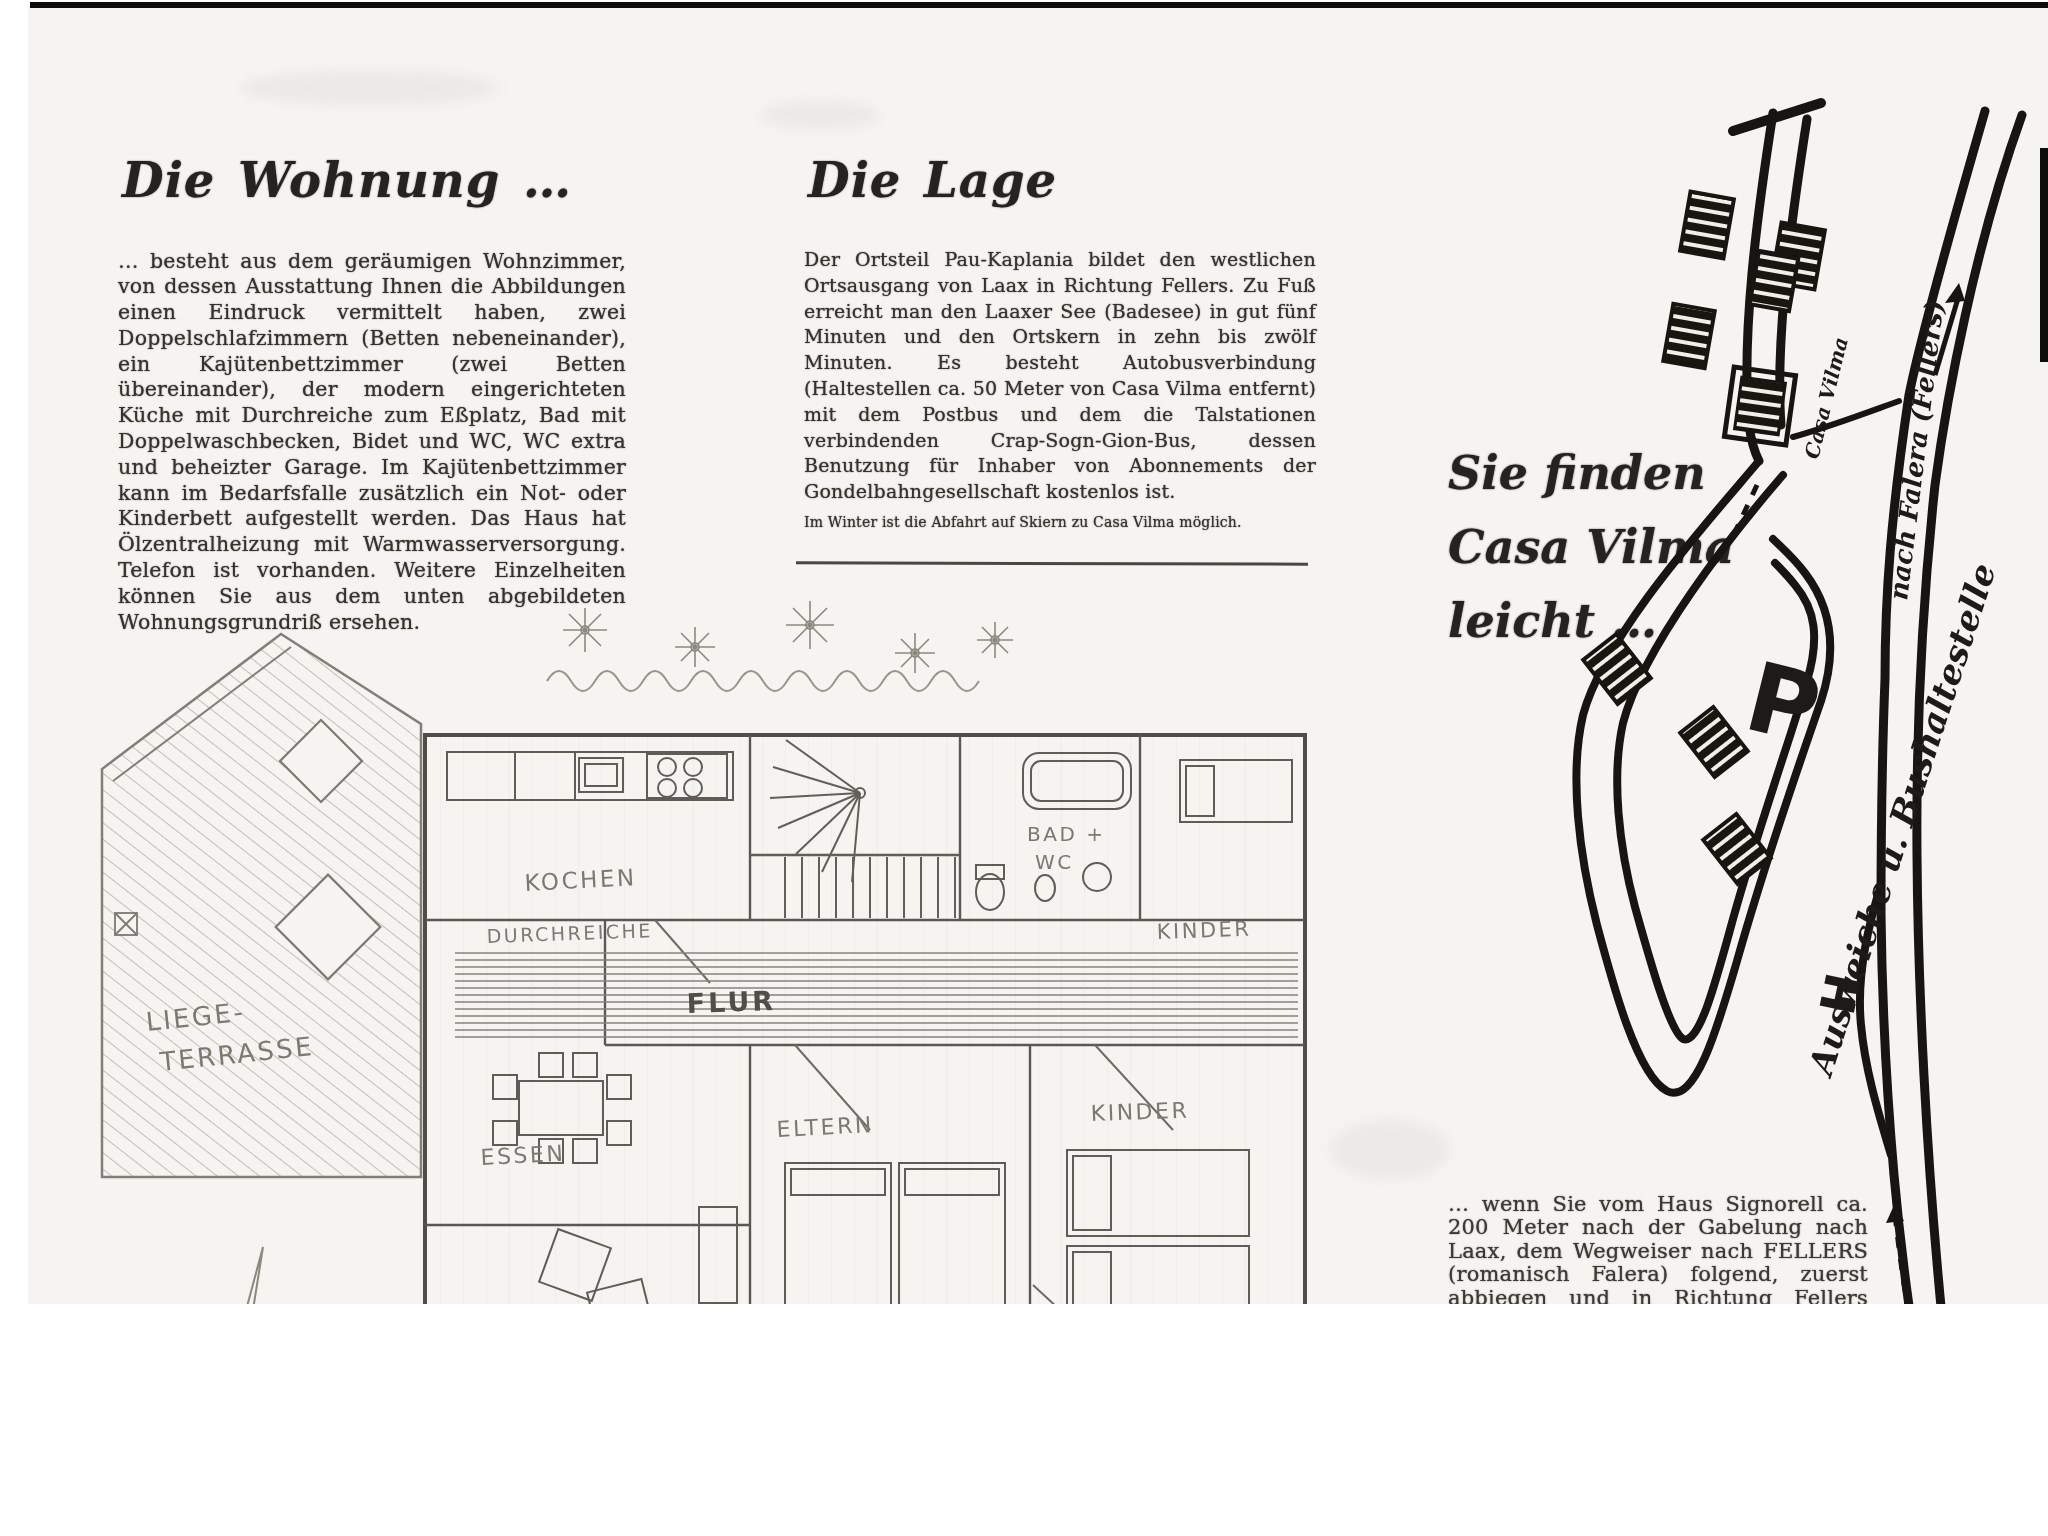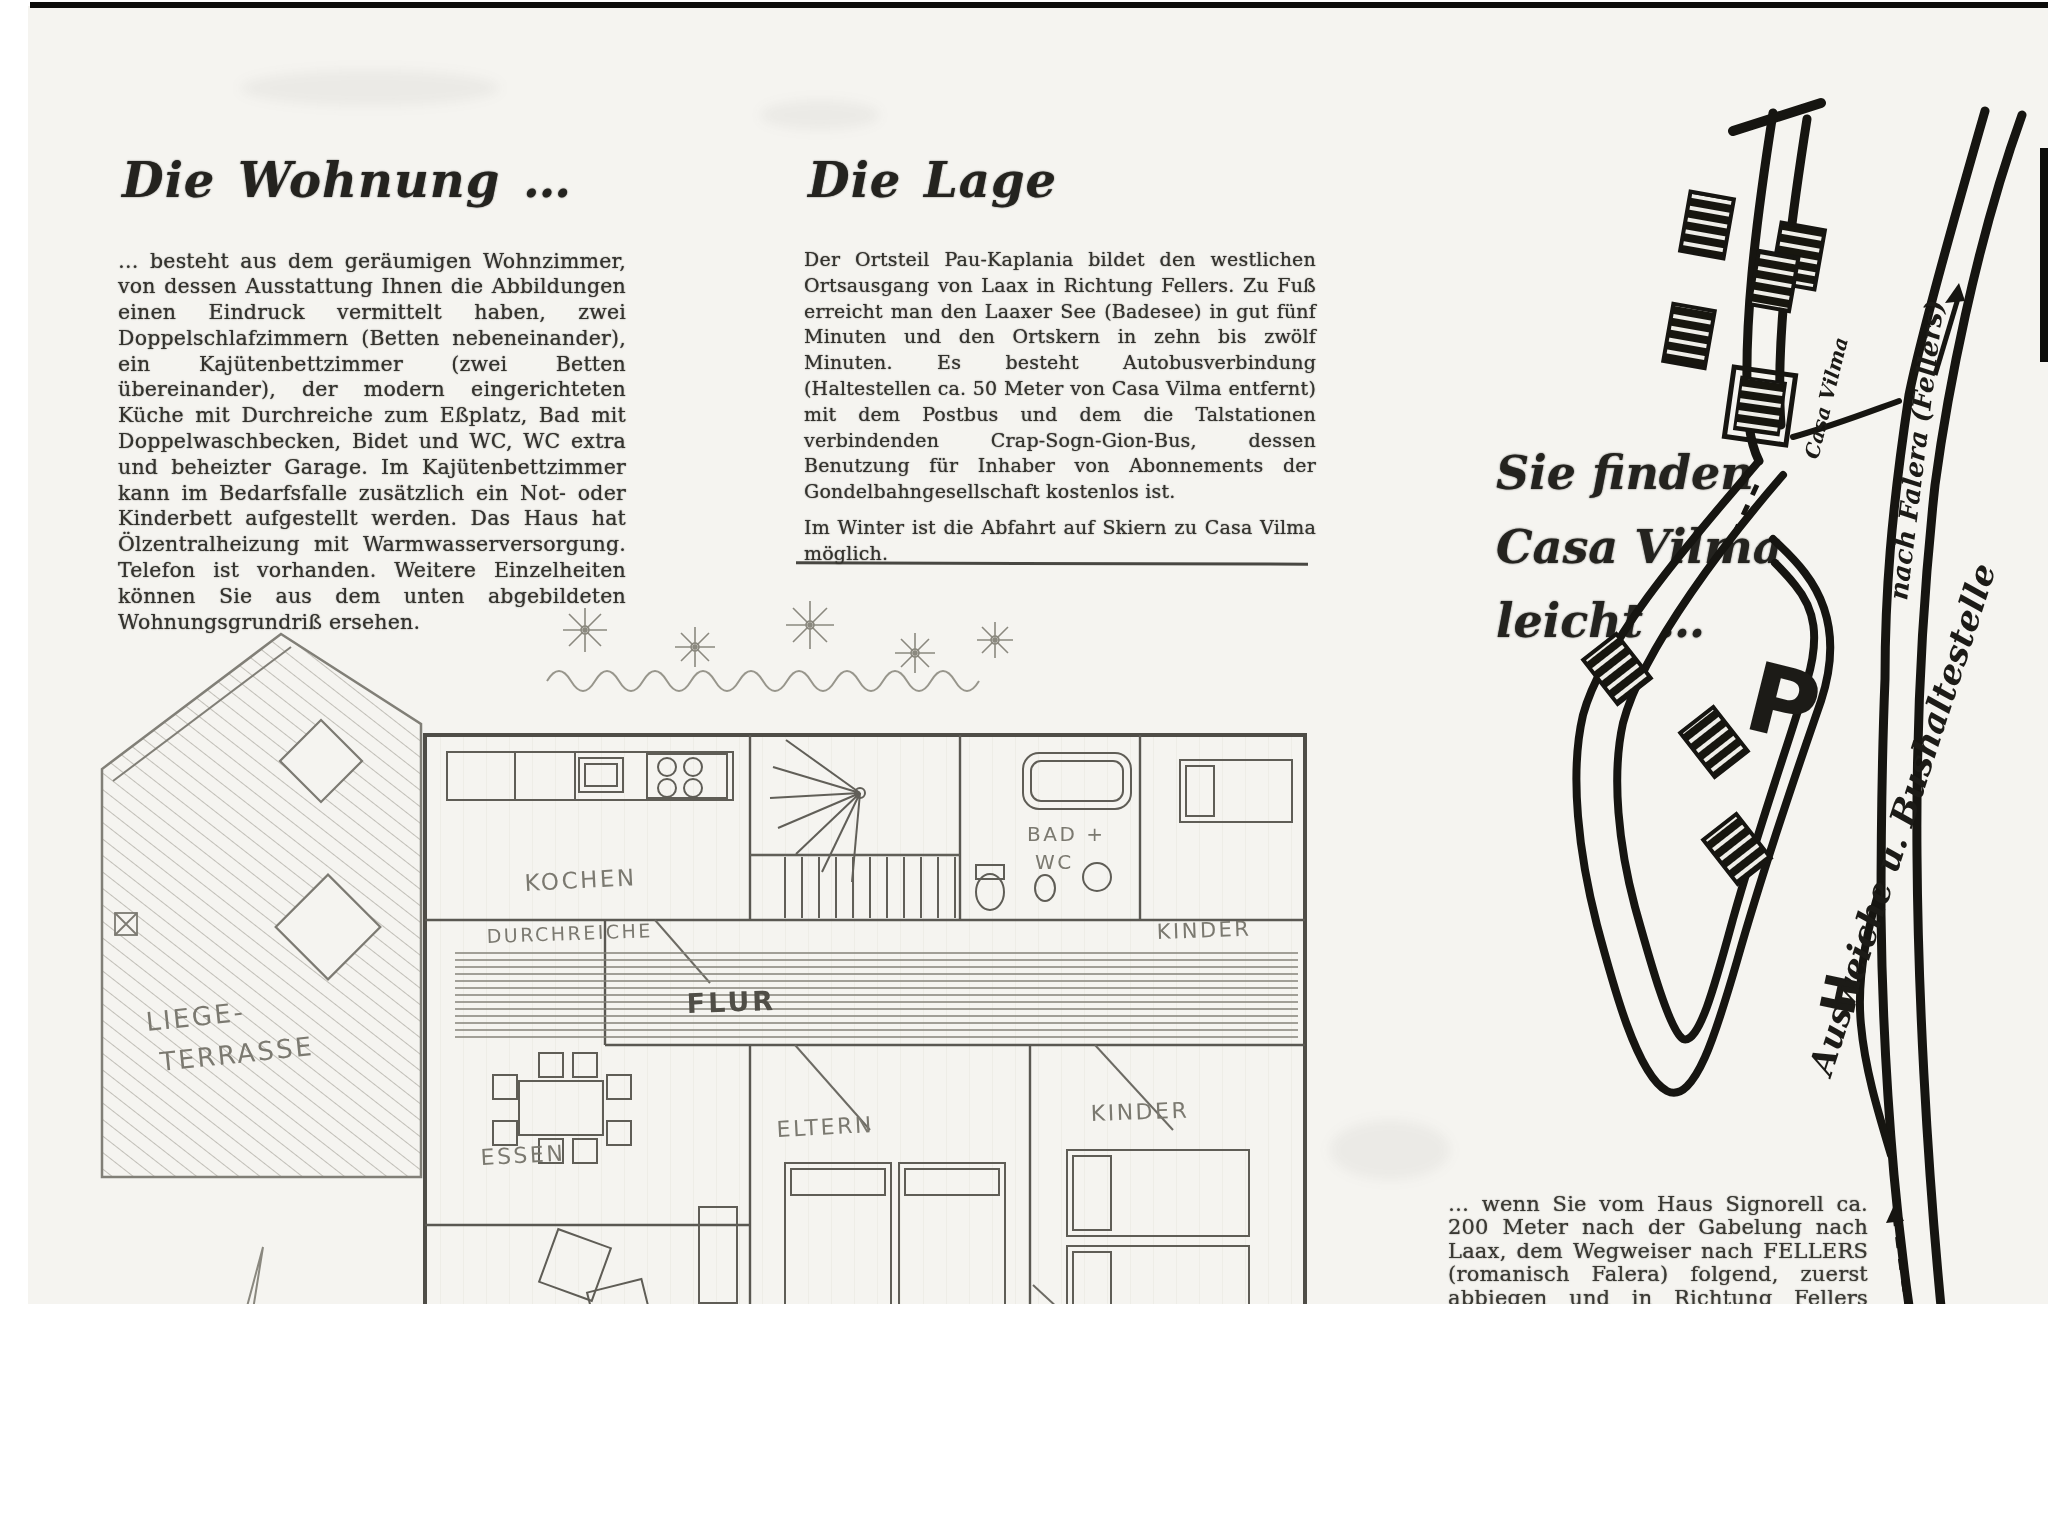--- a/index.html
+++ b/index.html
@@ -12,26 +12,26 @@
   .right-bar{left:2040px;top:148px;width:8px;height:214px;}
   .smudge{position:absolute;border-radius:50%;background:rgba(90,88,80,.06);filter:blur(6px);}
 
   .h1{position:absolute;font-style:italic;font-weight:bold;color:#24231f;
       font-size:48px;letter-spacing:1px;word-spacing:5px;
       text-shadow:0 0 1.6px rgba(35,34,30,.75);}
   .bodytext{position:absolute;color:#33322d;text-align:justify;
       text-shadow:0 0 1.3px rgba(45,44,38,.85);letter-spacing:.2px;margin-left:8px;}
   .b-left{left:110px;top:228px;width:508px;font-size:20.5px;line-height:25.8px;}
   .b-mid1{left:796px;top:228px;width:512px;font-size:19px;line-height:25.8px;}
-  .b-mid2{left:796px;top:496px;width:512px;font-size:19px;line-height:25.8px;}
+  .b-mid2{left:796px;top:496px;width:512px;font-size:14px;line-height:25.8px;}
   .rule{position:absolute;left:796px;top:562px;width:512px;height:3px;background:#35342f;
         transform:rotate(.15deg);opacity:.9;}
   .maphead{position:absolute;left:1448px;top:436px;width:300px;
         font-style:italic;font-weight:bold;font-size:46px;line-height:74px;
-        color:#24231f;text-shadow:0 0 1.8px rgba(35,34,30,.8);margin-left:48px;}
+        color:#24231f;text-shadow:0 0 1.8px rgba(35,34,30,.8);}
   .b-map{left:1440px;top:1172px;width:420px;font-size:21px;line-height:23.4px;color:#3a3933;}
   .b-mapfoot{left:1440px;top:1426px;width:420px;font-size:19.5px;line-height:26px;color:#33322d;}
 
   svg text{user-select:none;}
   .plab{font-family:"DejaVu Sans", sans-serif;fill:#7b7970;letter-spacing:2.5px;}
   .plab-dark{font-family:"DejaVu Sans", sans-serif;fill:#504e47;letter-spacing:3px;}
   .caption{font-family:"DejaVu Sans", sans-serif;fill:#56544d;letter-spacing:7px;}
   .mlab{font-family:"DejaVu Serif", serif;font-style:italic;font-weight:bold;fill:#1c1b17;}
 </style>
 </head>

